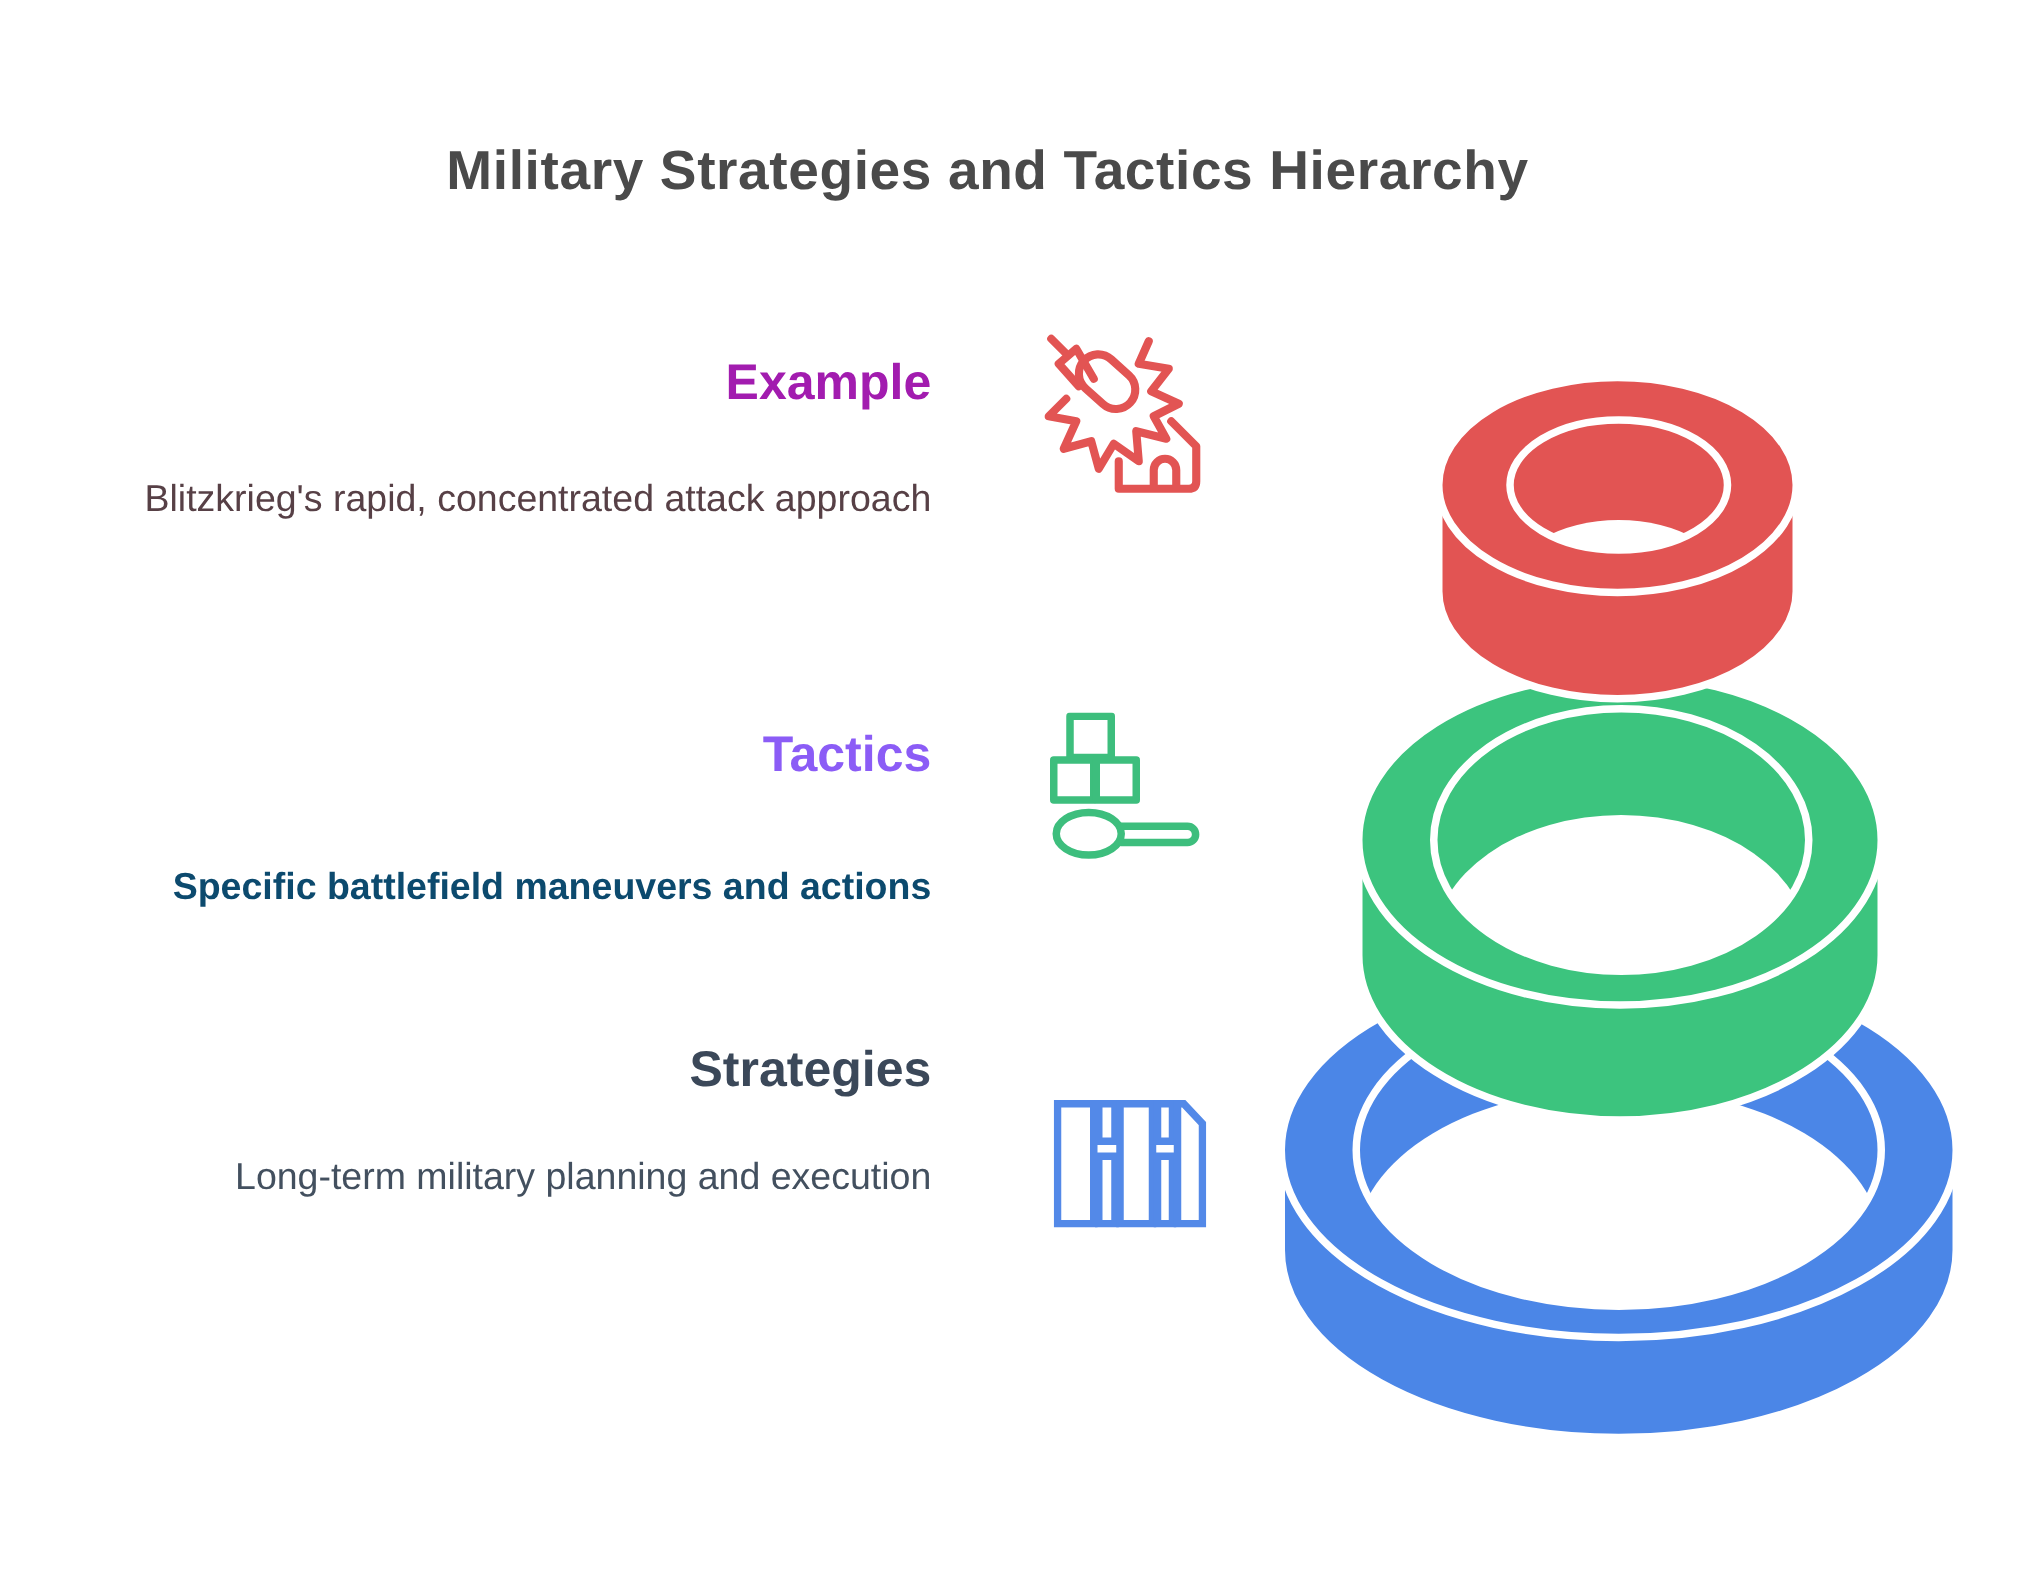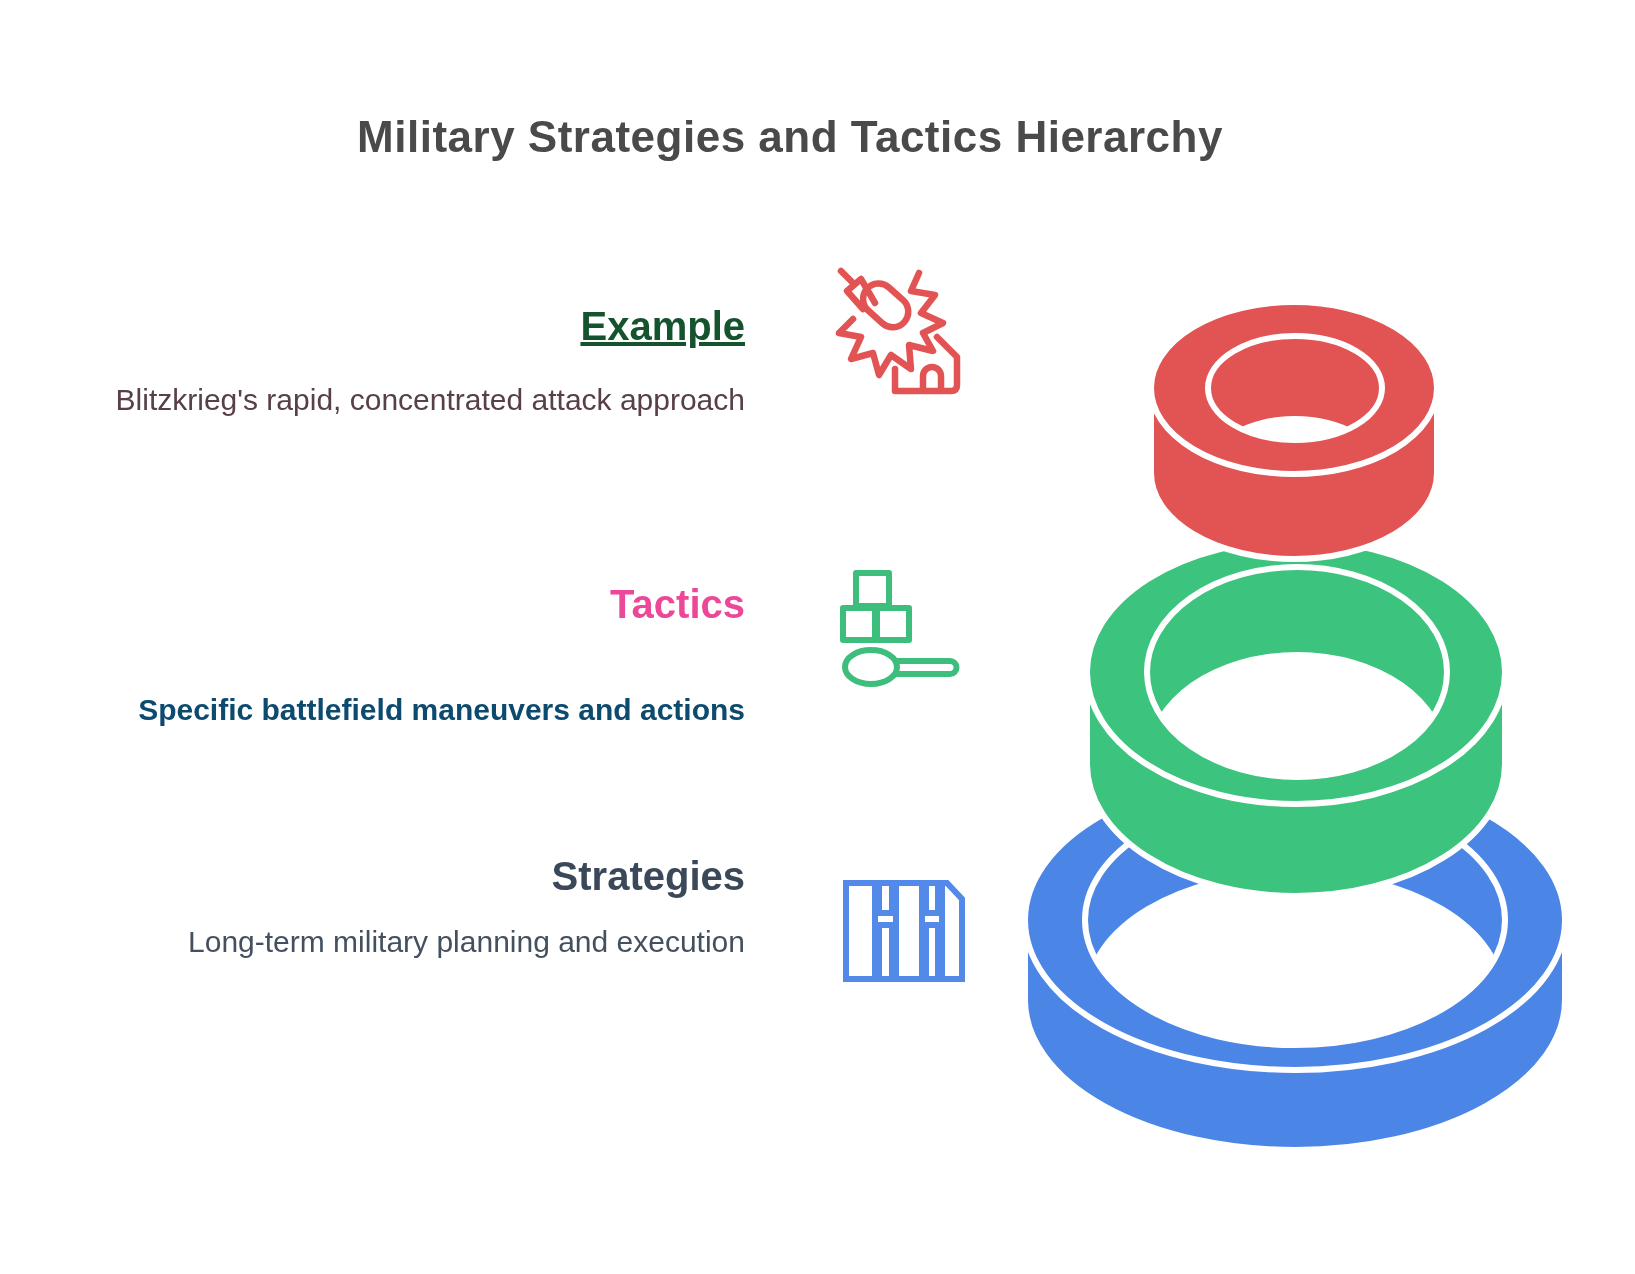--- a/index.html
+++ b/index.html
@@ -12,25 +12,25 @@
   .page-title{
     left:0;top:112px;width:1580px;text-align:center;
     font-size:44px;font-weight:700;color:#4A4A4A;letter-spacing:0.5px;
   }
   .level-label{
     right:890px;text-align:right;font-size:40px;font-weight:700;white-space:nowrap;
   }
   .level-desc{
     right:890px;text-align:right;font-size:30px;font-weight:400;line-height:43px;
   }
-  .lbl-example{top:304px;color:#14532d;text-decoration:underline;}
+  .lbl-example{top:284px;color:#a21caf;}
   .desc-example{top:378px;width:650px;color:#574046;text-align:right;}
-  .lbl-tactics{top:582px;color:#ec4899;}
+  .lbl-tactics{top:582px;color:#8b5cf6;}
   .desc-tactics{top:688px;color:#0c4a6e;white-space:nowrap;font-weight:bold;}
-  .lbl-strategies{top:854px;color:#3B4859;margin-left:43px;}
+  .lbl-strategies{top:834px;color:#3B4859;margin-left:43px;}
   .desc-strategies{top:920px;color:#43505F;white-space:nowrap;}
   .icon-svg{display:block;}
   .rings{left:0;top:0;}
 </style>
 </head>
 <body>
 
 <div class="abs page-title">Military Strategies and Tactics Hierarchy</div>
 
 <div class="abs level-label lbl-example">Example</div>

